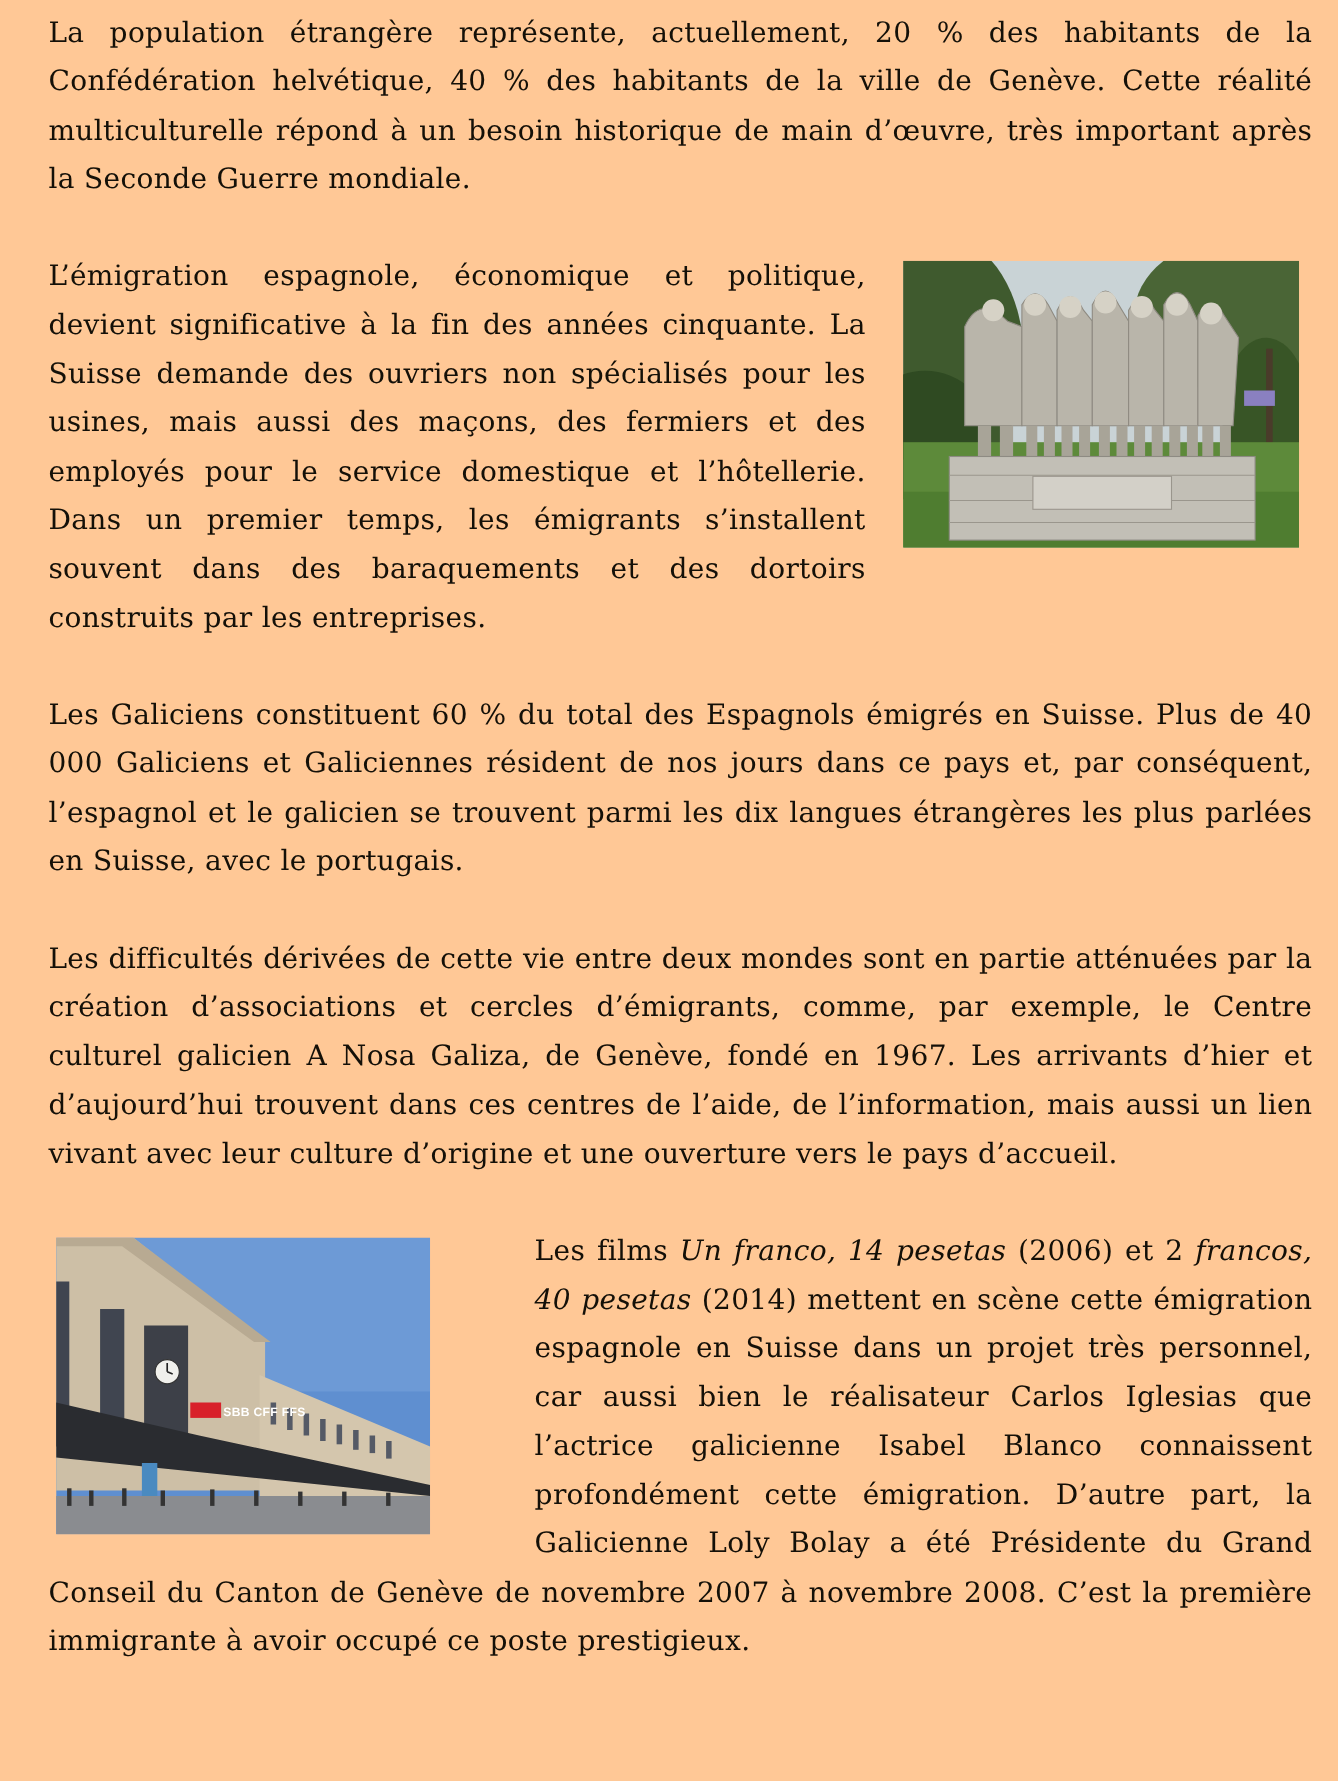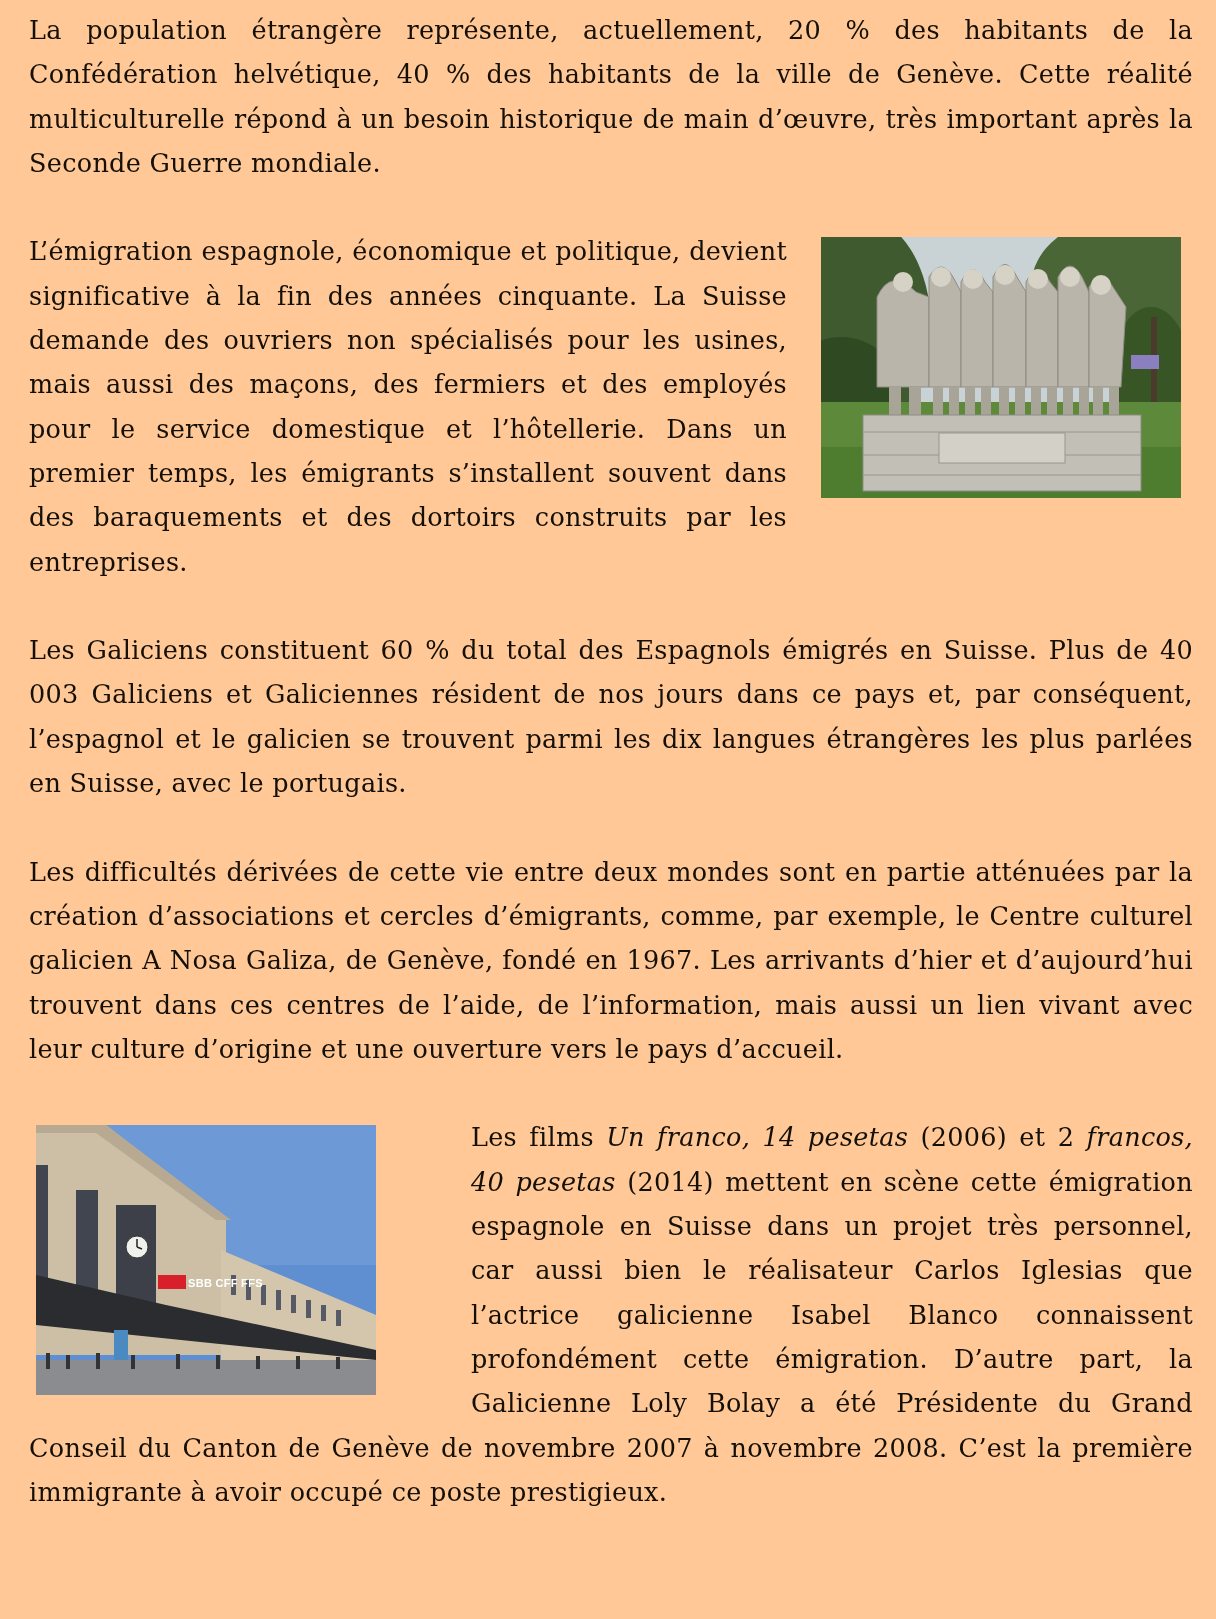--- a/index.html
+++ b/index.html
@@ -4,21 +4,21 @@
 <style>
   html, body { margin: 0; padding: 0; }
   body {
     width: 1216px; height: 1619px; overflow: hidden;
     background: #ffc896;
     color: #141008;
     font-family: "DejaVu Serif", "Liberation Serif", serif;
   }
   .page {
     position: relative;
-    padding: 8px 23px 0 29px;
+    padding: 8px 23px 0 44px;
     font-size: 25.5px;
     line-height: 44.3px;
     letter-spacing: 0.3px;
   }
   p { margin: 0 0 44.3px 0; text-align: justify; }
   p:last-child { margin-bottom: 0; }
   .float-right {
     float: right; width: 360px; height: 261px;
     margin: 8px 12px 6px 34px;
     position: relative; overflow: hidden;
@@ -92,21 +92,21 @@
       <rect x="42" y="178" width="278" height="76" fill="#c2bfb6" stroke="#8e8b83"></rect>
       <line x1="42" y1="195" x2="320" y2="195" stroke="#9a968d"></line>
       <line x1="42" y1="218" x2="320" y2="218" stroke="#9a968d"></line>
       <line x1="42" y1="238" x2="320" y2="238" stroke="#9a968d"></line>
       <rect x="118" y="196" width="126" height="30" fill="#d3d0c8" stroke="#9a968d"></rect>
     </svg>
   </div>
 
   <p>L’émigration espagnole, économique et politique, devient significative à la fin des années cinquante. La Suisse demande des ouvriers non spécialisés pour les usines, mais aussi des maçons, des fermiers et des employés pour le service domestique et l’hôtellerie. Dans un premier temps, les émigrants s’installent souvent dans des baraquements et des dortoirs construits par les entreprises.</p>
 
-  <p>Les Galiciens constituent 60 % du total des Espagnols émigrés en Suisse. Plus de 40 003 Galiciens et Galiciennes résident de nos jours dans ce pays et, par conséquent, l’espagnol et le galicien se trouvent parmi les dix langues étrangères les plus parlées en Suisse, avec le portugais.</p>
+  <p>Les Galiciens constituent 60 % du total des Espagnols émigrés en Suisse. Plus de 40 000 Galiciens et Galiciennes résident de nos jours dans ce pays et, par conséquent, l’espagnol et le galicien se trouvent parmi les dix langues étrangères les plus parlées en Suisse, avec le portugais.</p>
 
   <p>Les difficultés dérivées de cette vie entre deux mondes sont en partie atténuées par la création d’associations et cercles d’émigrants, comme, par exemple, le Centre culturel galicien A Nosa Galiza, de Genève, fondé en 1967. Les arrivants d’hier et d’aujourd’hui trouvent dans ces centres de l’aide, de l’information, mais aussi un lien vivant avec leur culture d’origine et une ouverture vers le pays d’accueil.</p>
 
   <div class="float-left">
     <svg width="340" height="270" viewBox="0 0 340 270">
       <rect width="340" height="270" fill="#5f8fd0"></rect>
       <rect width="340" height="140" fill="#6d9ad6"></rect>
 
       <polygon points="0,0 70,0 190,95 190,230 0,230" fill="#cdbfa6"></polygon>
       <polygon points="0,0 70,0 195,95 180,95 60,8 0,8" fill="#b8aa92"></polygon>

